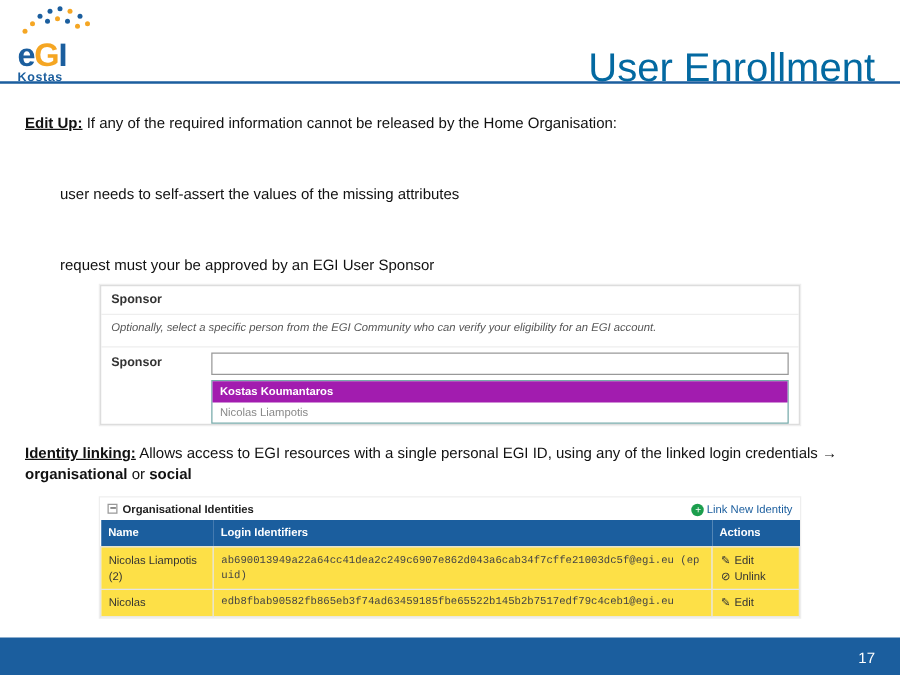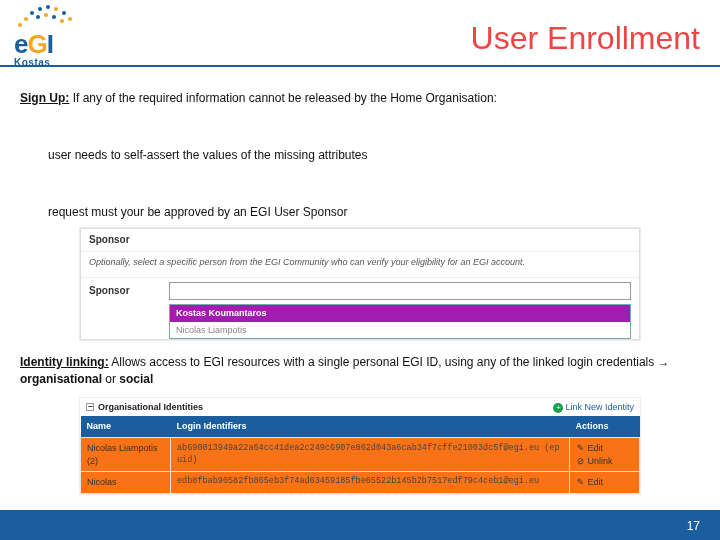--- a/index.html
+++ b/index.html
@@ -5,21 +5,21 @@
   * { box-sizing: border-box; margin: 0; padding: 0; }
   html, body { width: 720px; height: 540px; font-family: Arial, Helvetica, sans-serif; background: #fff; color: #000; position: relative; overflow: hidden; }
   .logo { position: absolute; top: 3px; left: 14px; }
   .logo-dots { width: 62px; height: 28px; position: relative; }
   .logo-dots span { position: absolute; width: 4px; height: 4px; border-radius: 50%; }
   .egi-text { font-size: 26px; font-weight: bold; letter-spacing: -1px; margin-top: -2px; }
   .egi-text .e { color: #1b5e9e; }
   .egi-text .g { color: #f5a623; }
   .egi-text .i { color: #1b5e9e; }
   .engage { font-size: 10px; font-weight: bold; color: #1b5e9e; letter-spacing: 0.5px; margin-top: -3px; }
-  .title { position: absolute; top: 20px; right: 20px; font-size: 32px; color: #ef4444; }
+  .title { position: absolute; top: 36px; right: 20px; font-size: 32px; color: #0369a1; }
   .title-underline { position: absolute; top: 65px; left: 0; width: 720px; height: 2px; background: #1b5e9e; }
   .content { position: absolute; top: 90px; left: 20px; right: 20px; font-size: 12px; line-height: 1.4; color: #111; }
   .p1 { margin-bottom: 10px; }
   .p1 b { text-decoration: underline; }
   .indent { margin-left: 28px; margin-bottom: 8px; margin-top: 40px; }
   .screenshot1 { margin: 6px 0 14px 60px; width: 560px; border: 1px solid #ddd; font-size: 10px; background: #fff; box-shadow: 0 0 0 1px #eee; }
   .s1-head { padding: 4px 8px; border-bottom: 1px solid #eee; font-weight: bold; color: #333; }
   .s1-sub { padding: 4px 8px 8px 8px; color: #555; font-style: italic; font-size: 9px; }
   .s1-row { display: flex; align-items: center; padding: 4px 8px; border-top: 1px solid #eee; }
   .s1-label { width: 80px; font-weight: bold; color: #333; }
@@ -31,21 +31,21 @@
   .s1-dd-item.dim { color: #888; }
   .p2 { margin-top: 6px; margin-bottom: 10px; }
   .p2 b.u { text-decoration: underline; }
   .screenshot2 { margin: 6px auto 0 auto; width: 560px; font-size: 9px; background: #fff; box-shadow: 0 0 0 1px #eee; }
   .s2-top { display: flex; justify-content: space-between; align-items: flex-end; padding: 3px 6px; color: #333; }
   .s2-top-left { font-weight: bold; color: #222; }
   .s2-top-right { color: #1b5e9e; cursor: pointer; }
   .s2-top-right .plus { display: inline-block; width: 10px; height: 10px; background: #1b9e4d; color: #fff; border-radius: 50%; text-align: center; line-height: 10px; font-size: 8px; margin-right: 2px; }
   .s2-table { width: 100%; border-collapse: collapse; border-radius: 24px; }
   .s2-table th { background: #1b5e9e; color: #fff; font-size: 9px; text-align: left; padding: 4px 6px; font-weight: bold; }
-  .s2-table td { border: 1px solid #e5e5e5; padding: 4px 6px; color: #333; vertical-align: middle; background: #f97316; }
+  .s2-table td { border: 1px solid #e5e5e5; padding: 4px 6px; color: #333; vertical-align: middle; background: #fde047; }
   .s2-table td.idcol { font-family: "Courier New", monospace; font-size: 8.5px; color: #444; word-break: break-all; }
   .s2-act { color: #1b5e9e; white-space: nowrap; }
   .s2-act .ic { display: inline-block; width: 9px; text-align: center; }
   .footer-bar { position: absolute; bottom: 0; left: 0; width: 720px; height: 30px; background: #1b5e9e; }
   .pagenum { position: absolute; right: 20px; bottom: 7px; color: #fff; font-size: 12px; }
   .minisq { display:inline-block; width:8px; height:8px; border:1px solid #999; margin-right:4px; position:relative; top:1px; }
   .minisq::after { content:"–"; position:absolute; left:1px; top:-4px; font-size:9px; color:#333; }
 </style>
 </head>
 <body>
@@ -70,21 +70,21 @@
   </div>
   <div class="engage">Kostas</div>
 </div>
 
 <div class="title">User Enrollment</div>
 <div class="title-underline"></div>
 
 <div class="content">
 
   <div class="p1">
-    <b>Sign Up:</b><span> If any of the required information cannot be released by the Home Organisation:</span>
+    <b>Edit Up:</b><span> If any of the required information cannot be released by the Home Organisation:</span>
   </div>
   <div class="indent">user needs to self-assert the values of the missing attributes</div>
   <div class="indent">request must your be approved by an EGI User Sponsor</div>
 
   <div class="screenshot1">
     <div class="s1-head">Sponsor</div>
     <div class="s1-sub">Optionally, select a specific person from the EGI Community who can verify your eligibility for an EGI account.</div>
     <div class="s1-row">
       <div class="s1-label">Sponsor</div>
       <div class="s1-field"></div>

